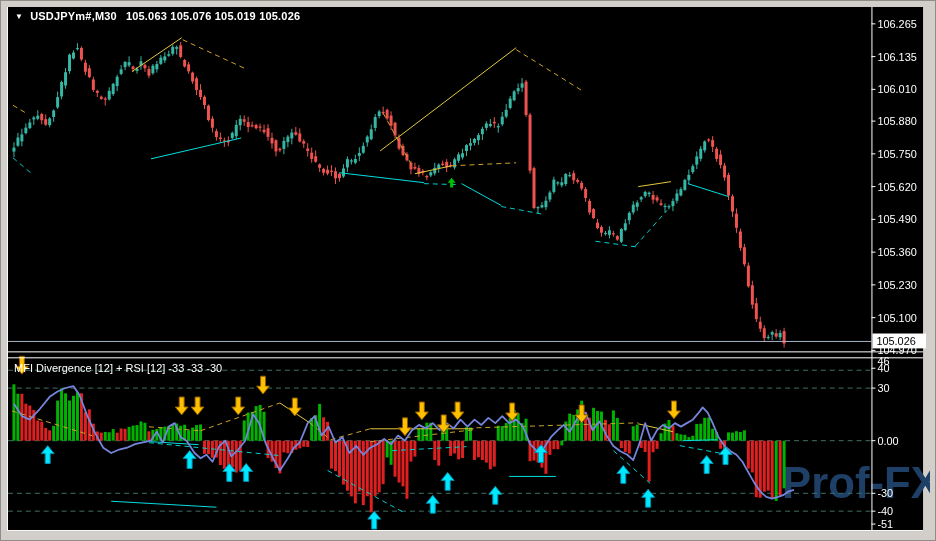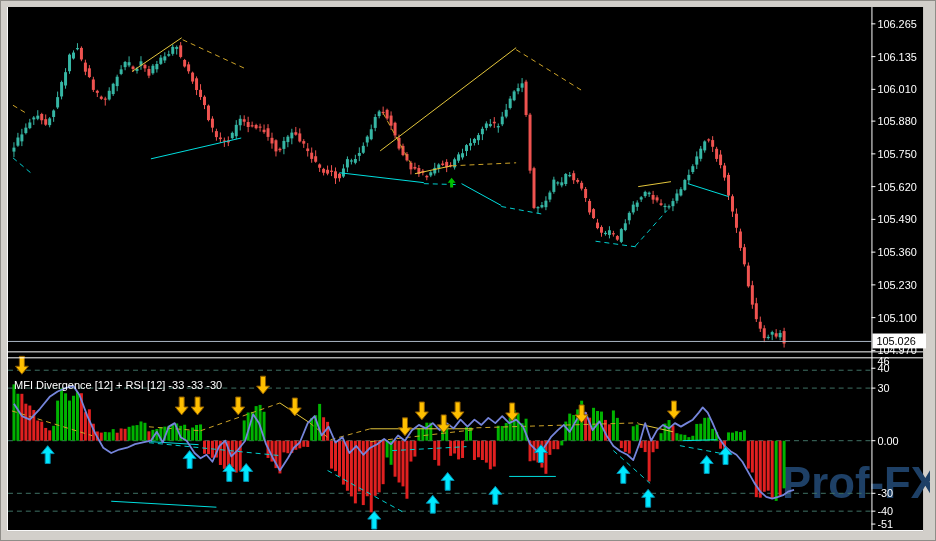--- a/index.html
+++ b/index.html
@@ -5,21 +5,21 @@
   html,body{margin:0;padding:0;background:#000;}
   #stage{position:relative;width:936px;height:541px;overflow:hidden;
          font-family:"Liberation Sans",sans-serif;}
   #frame{position:absolute;inset:0;background:#d2cfca;border:1px solid #8f8d88;box-sizing:border-box;}
   #canvas-wrap{position:absolute;left:7px;top:5px;width:923px;height:528px;}
   svg{display:block;}
   #title-bar{position:absolute;left:15px;top:10px;color:#ffffff;font-size:11px;font-weight:bold;
              letter-spacing:0.2px;white-space:nowrap;z-index:5;}
   #title-bar .dd{font-size:8px;margin-right:7px;position:relative;top:-1px;}
   #title-bar .ohlc{font-weight:bold;margin-left:9px;}
-  #ind-title{position:absolute;left:14px;top:362px;color:#ffffff;font-size:11px;z-index:5;white-space:nowrap;margin-top:17px;}
+  #ind-title{position:absolute;left:14px;top:362px;color:#ffffff;font-size:11px;z-index:5;white-space:nowrap;}
 </style>
 </head>
 <body>
 
 <div id="stage">
   <div id="frame"></div>
   <div id="canvas-wrap">
     <svg id="chart" width="923" height="528" viewBox="7 5 930 528">
       <rect x="7" y="5" width="923" height="528" fill="#000000"></rect>
       <text id="wm" x="788" y="500" font-size="44" font-weight="bold" font-family="Liberation Sans, sans-serif" fill="#1e4066">Prof-FX</text>
@@ -726,14 +726,17 @@
           <text x="884" y="499" fill="#ffffff" font-size="11" font-family="Liberation Sans, sans-serif">-30</text>
           <line x1="878" y1="513" x2="882" y2="513" stroke="#ffffff" stroke-width="1"></line>
           <text x="884" y="517" fill="#ffffff" font-size="11" font-family="Liberation Sans, sans-serif">-40</text>
           <line x1="878" y1="526" x2="882" y2="526" stroke="#ffffff" stroke-width="1"></line>
           <text x="884" y="530" fill="#ffffff" font-size="11" font-family="Liberation Sans, sans-serif">-51</text>
           <rect x="879" y="334" width="54" height="15" fill="#ffffff"></rect>
           <text x="883" y="346" fill="#000000" font-size="11" font-family="Liberation Sans, sans-serif">105.026</text>
         </g>
     </svg>
   </div>
+  <div id="title-bar">
+    <span class="dd">▼</span><span>USDJPYm#,M30</span><span class="ohlc">105.063 105.076 105.019 105.026</span>
+  </div>
   <div id="ind-title">MFI Divergence [12] + RSI [12] -33 -33 -30</div>
 </div>
 
 </body></html>

